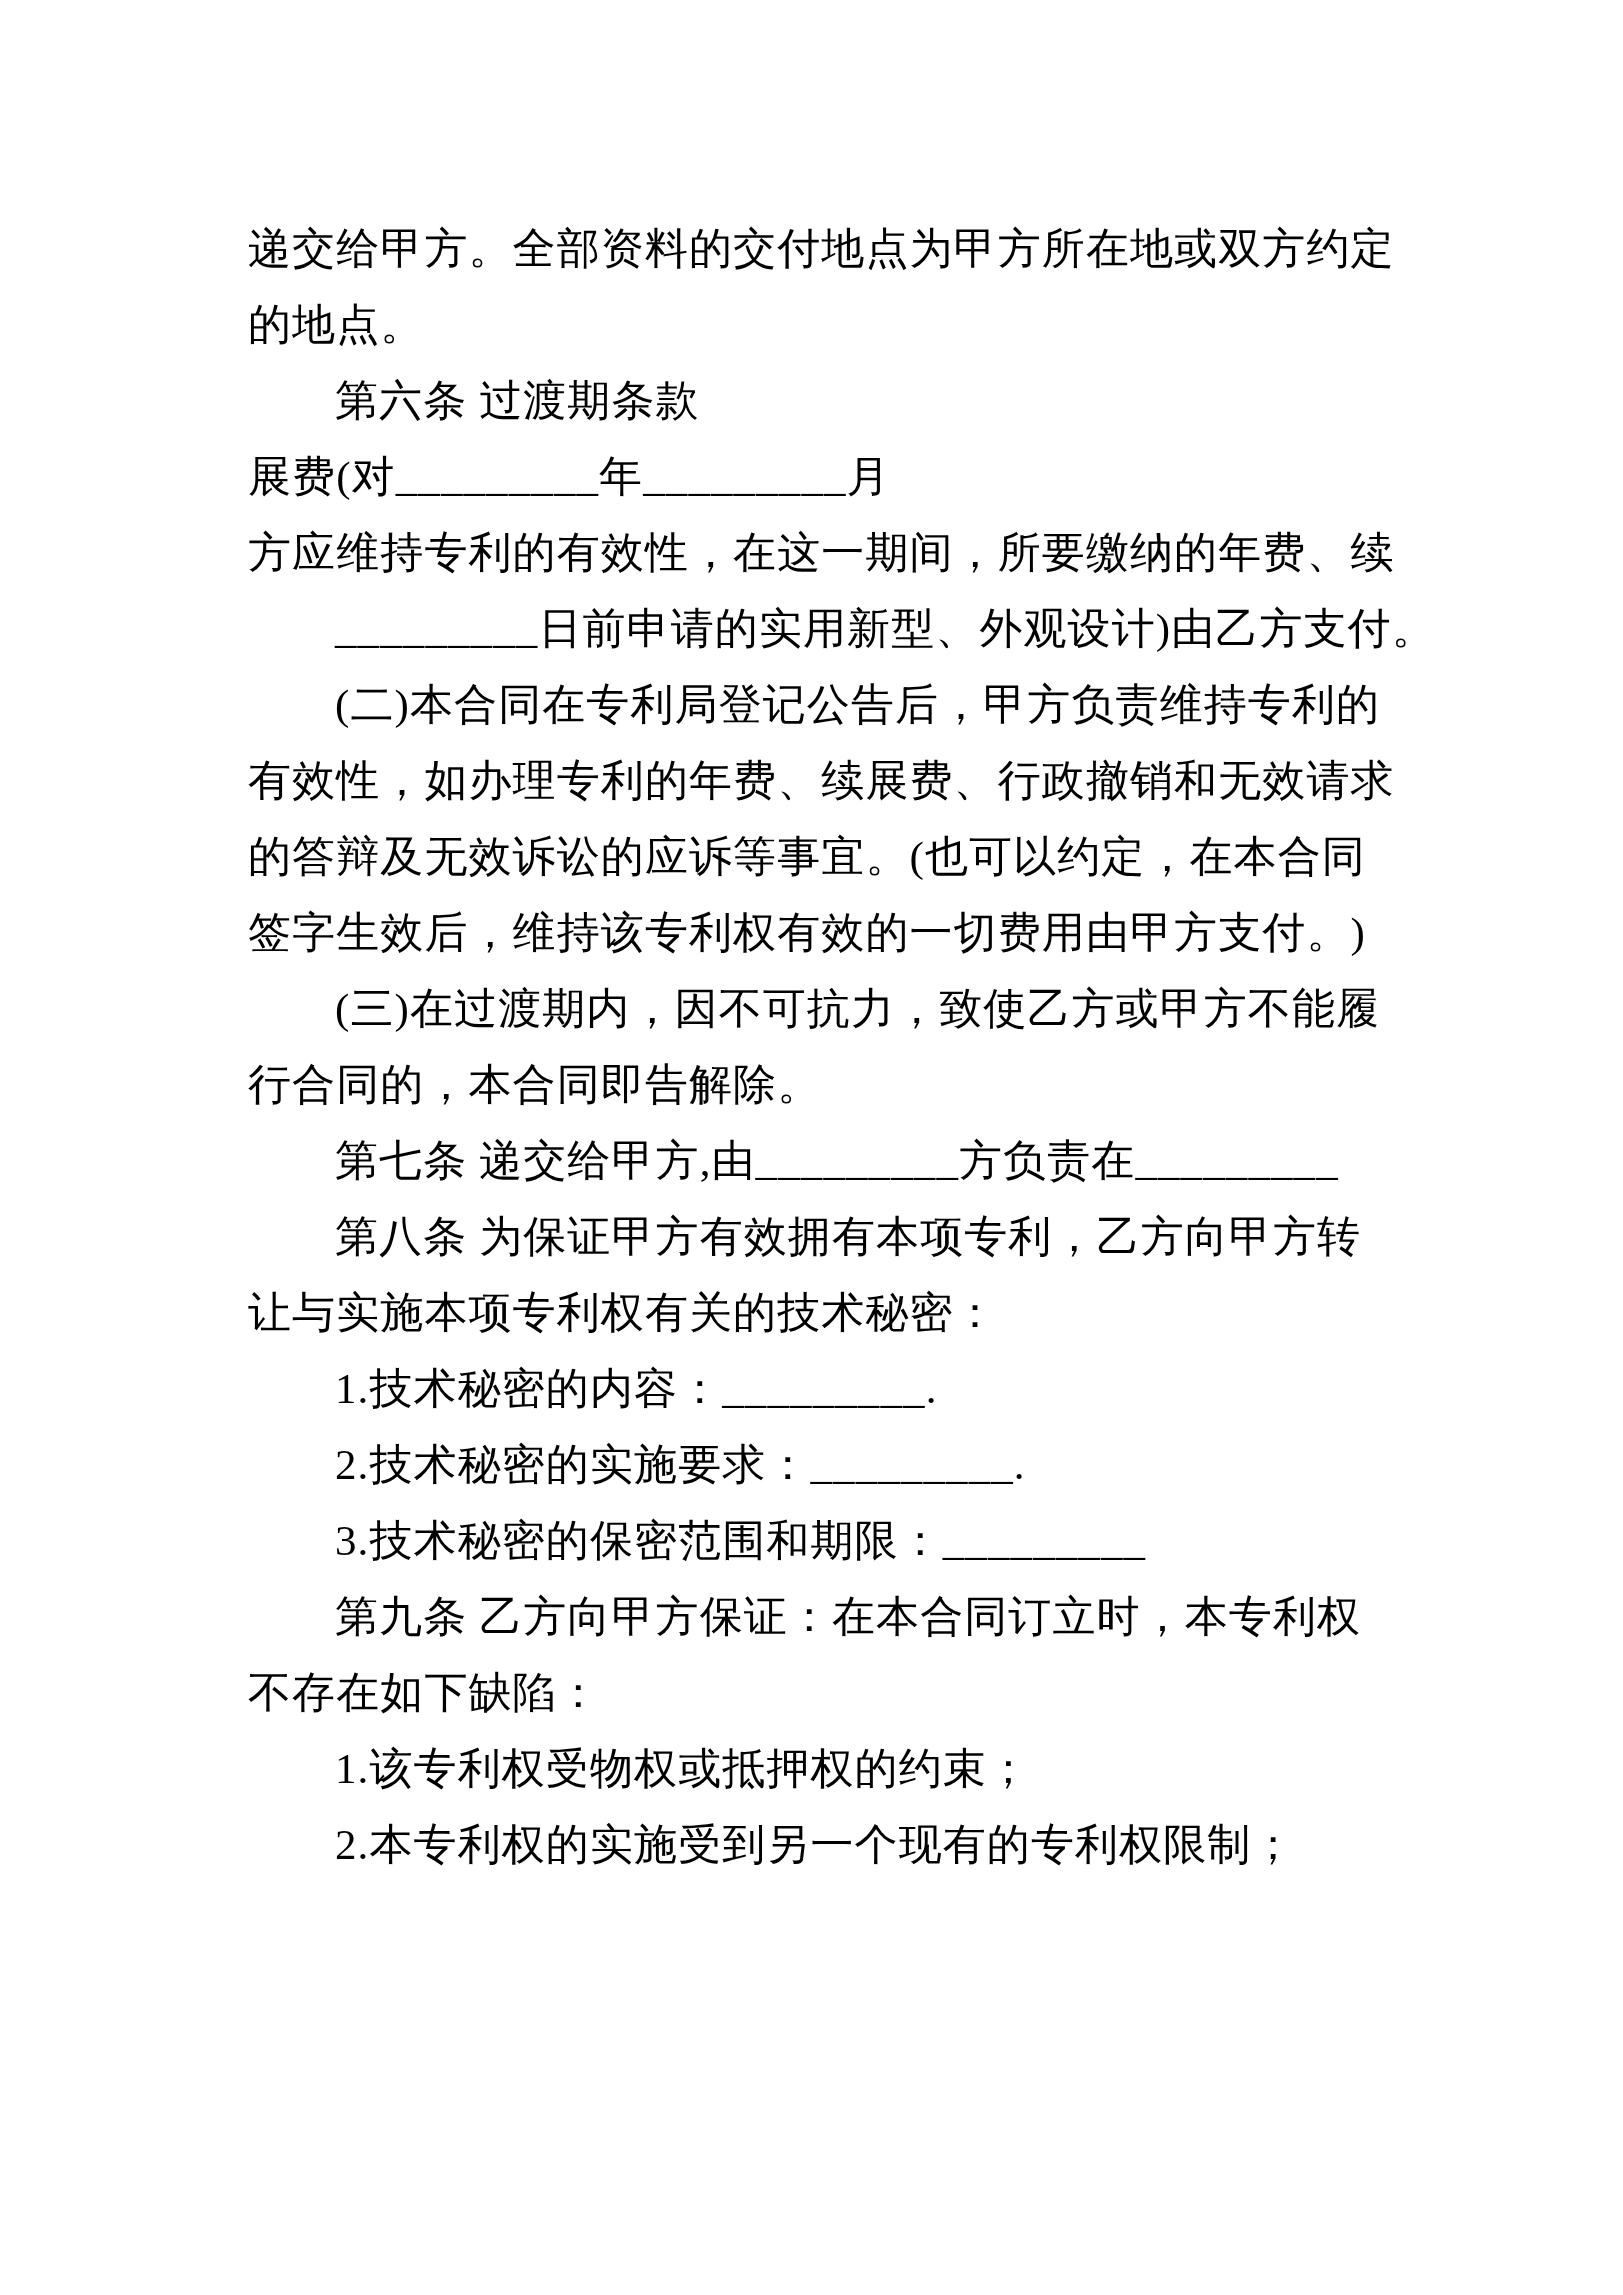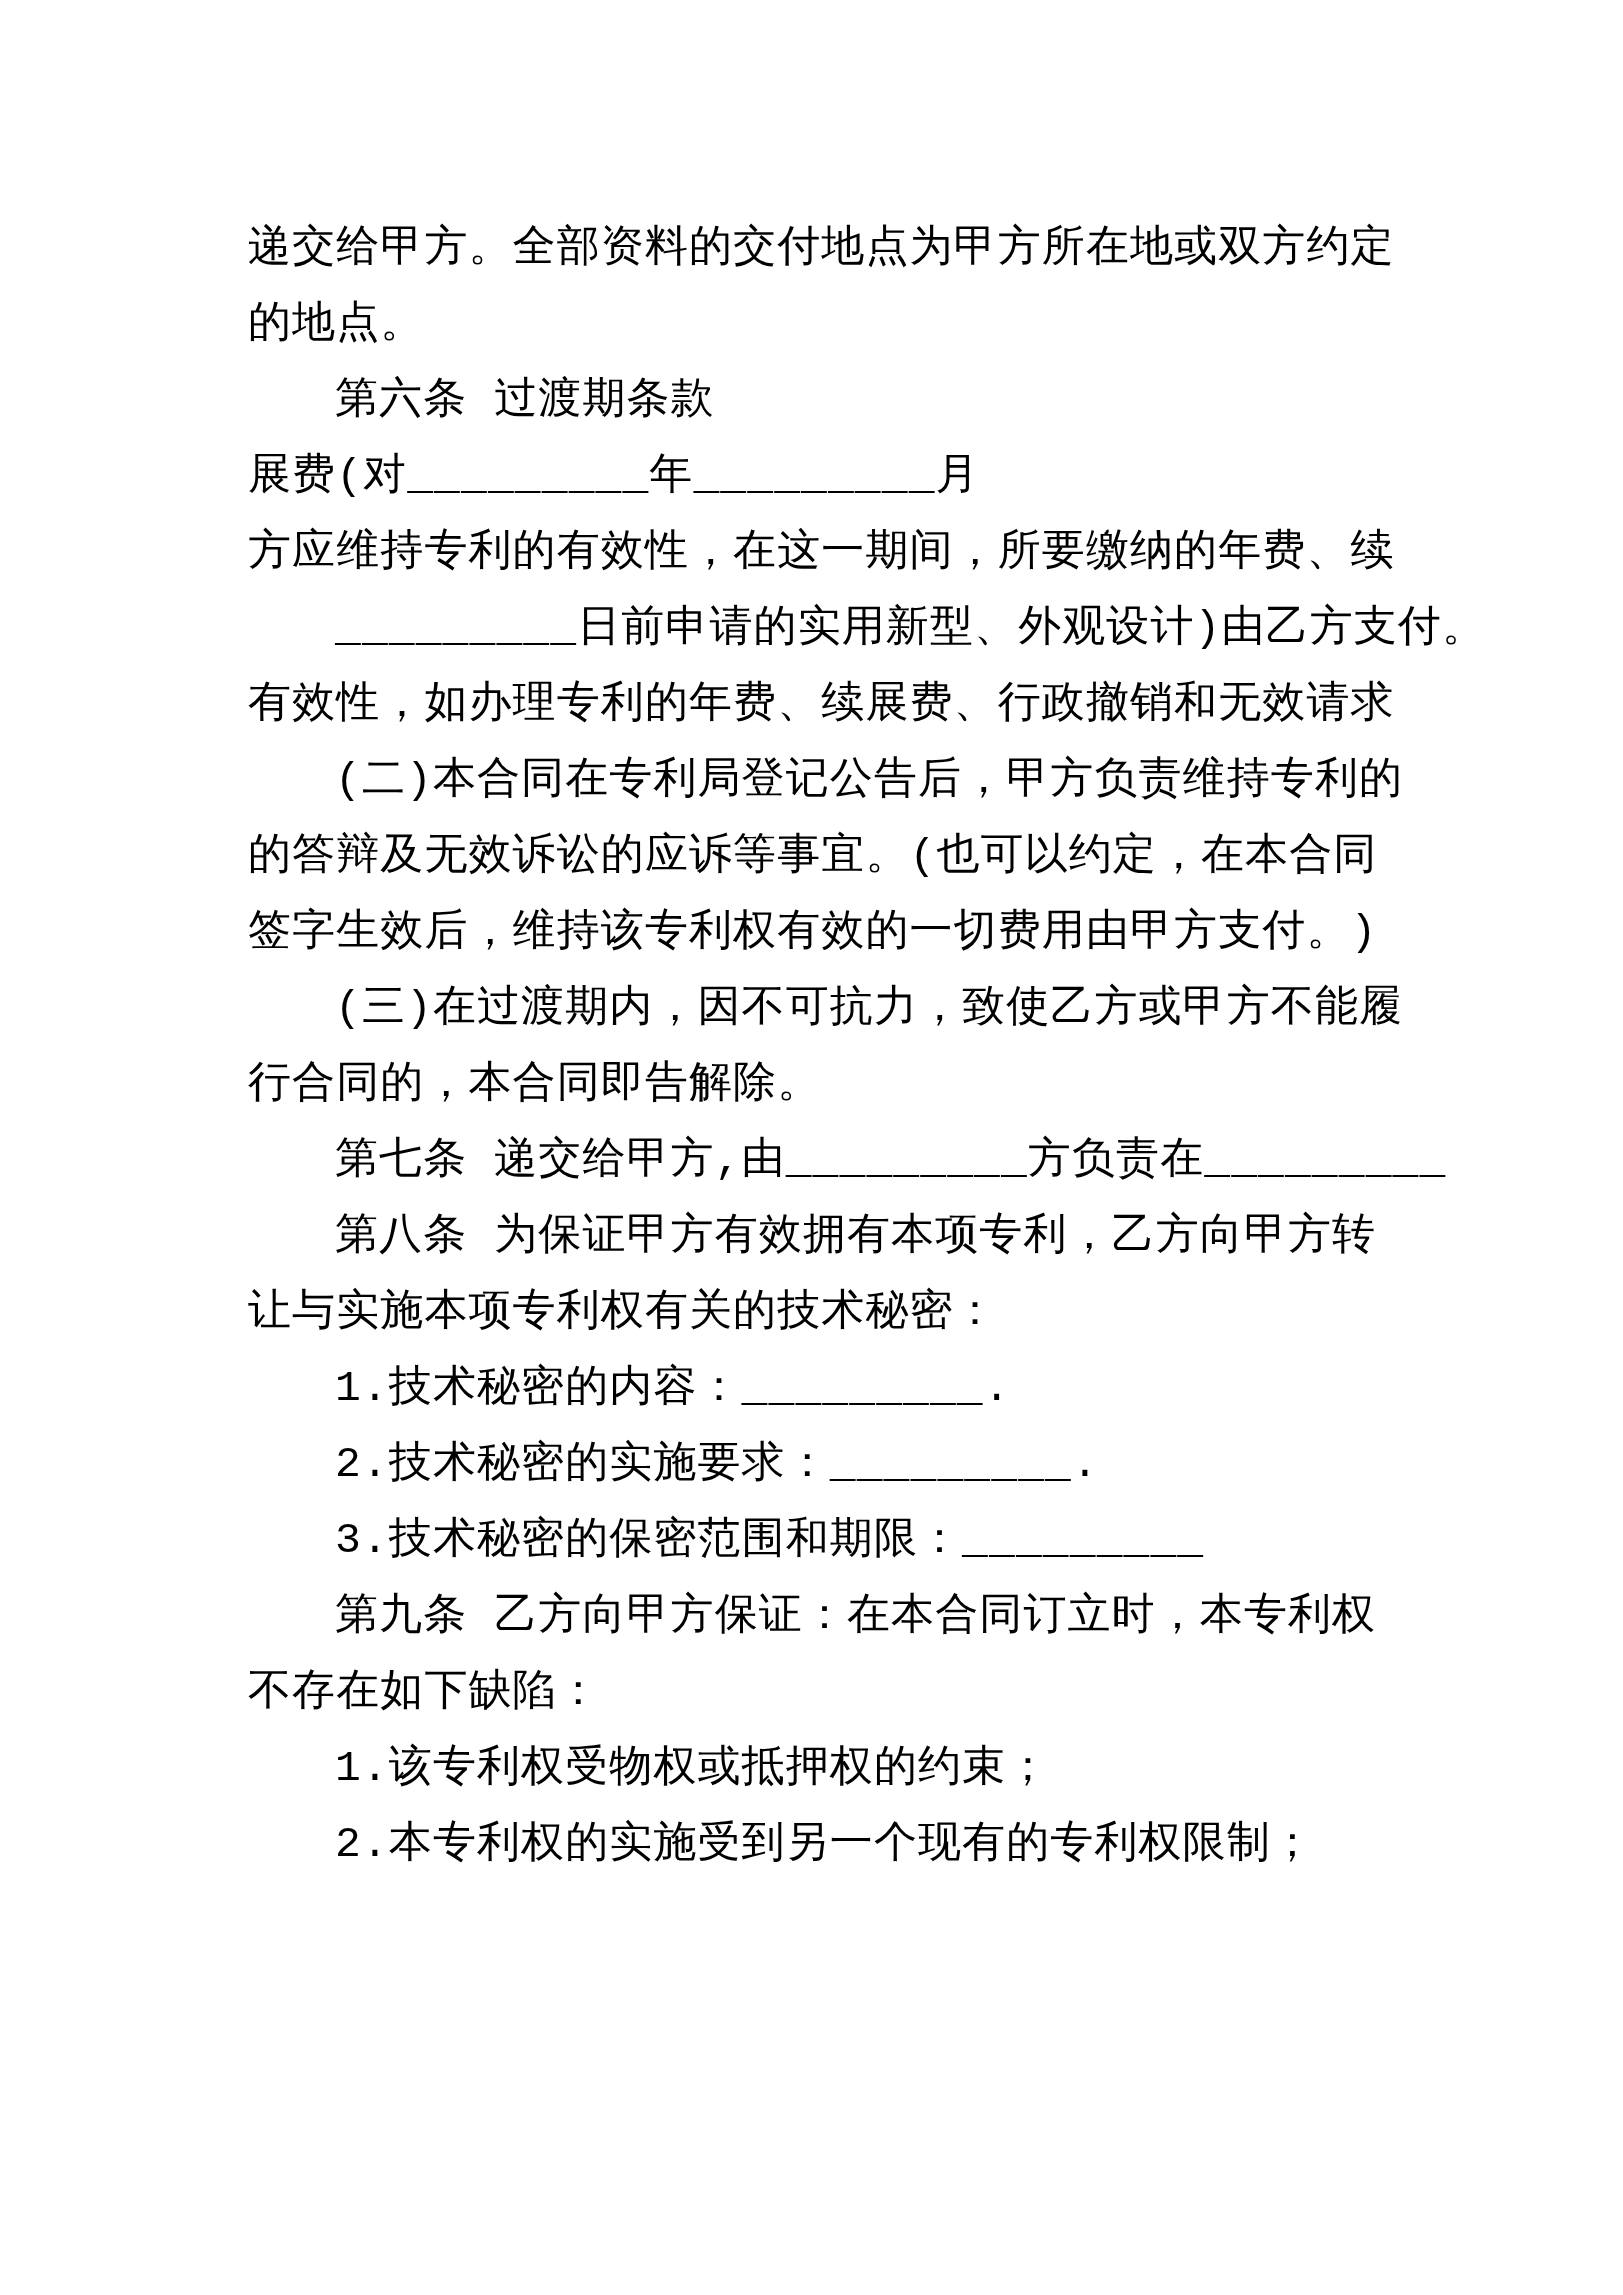--- a/index.html
+++ b/index.html
@@ -6,21 +6,21 @@
     margin: 0;
     padding: 0;
     background: #ffffff;
   }
   .page {
     position: relative;
     width: 1623px;
     height: 2204px;
     background: #ffffff;
     overflow: hidden;
-    font-family: Liberation Mono, monospace;
+    font-family: Liberation Serif, serif;
     color: #000000;
   }
   .text-block {
     position: absolute;
     left: 248px;
     right: 232px;
     top: 211px;
   }
   .line {
     font-size: 43px;
@@ -38,22 +38,22 @@
 <body>
 
 <div class="page">
   <div class="text-block">
     <div class="line">递交给甲方。全部资料的交付地点为甲方所在地或双方约定</div>
     <div class="line">的地点。</div>
     <div class="line indent">第六条 过渡期条款</div>
     <div class="line">展费(对_________年_________月</div>
     <div class="line">方应维持专利的有效性，在这一期间，所要缴纳的年费、续</div>
     <div class="line indent">_________日前申请的实用新型、外观设计)由乙方支付。</div>
+    <div class="line indent">(二)本合同在专利局登记公告后，甲方负责维持专利的</div>
     <div class="line">有效性，如办理专利的年费、续展费、行政撤销和无效请求</div>
-    <div class="line indent">(二)本合同在专利局登记公告后，甲方负责维持专利的</div>
     <div class="line">的答辩及无效诉讼的应诉等事宜。(也可以约定，在本合同</div>
     <div class="line">签字生效后，维持该专利权有效的一切费用由甲方支付。)</div>
     <div class="line indent">(三)在过渡期内，因不可抗力，致使乙方或甲方不能履</div>
     <div class="line">行合同的，本合同即告解除。</div>
     <div class="line indent">第七条 递交给甲方,由_________方负责在_________</div>
     <div class="line indent">第八条 为保证甲方有效拥有本项专利，乙方向甲方转</div>
     <div class="line">让与实施本项专利权有关的技术秘密：</div>
     <div class="line indent">1.技术秘密的内容：_________.</div>
     <div class="line indent">2.技术秘密的实施要求：_________.</div>
     <div class="line indent">3.技术秘密的保密范围和期限：_________</div>

